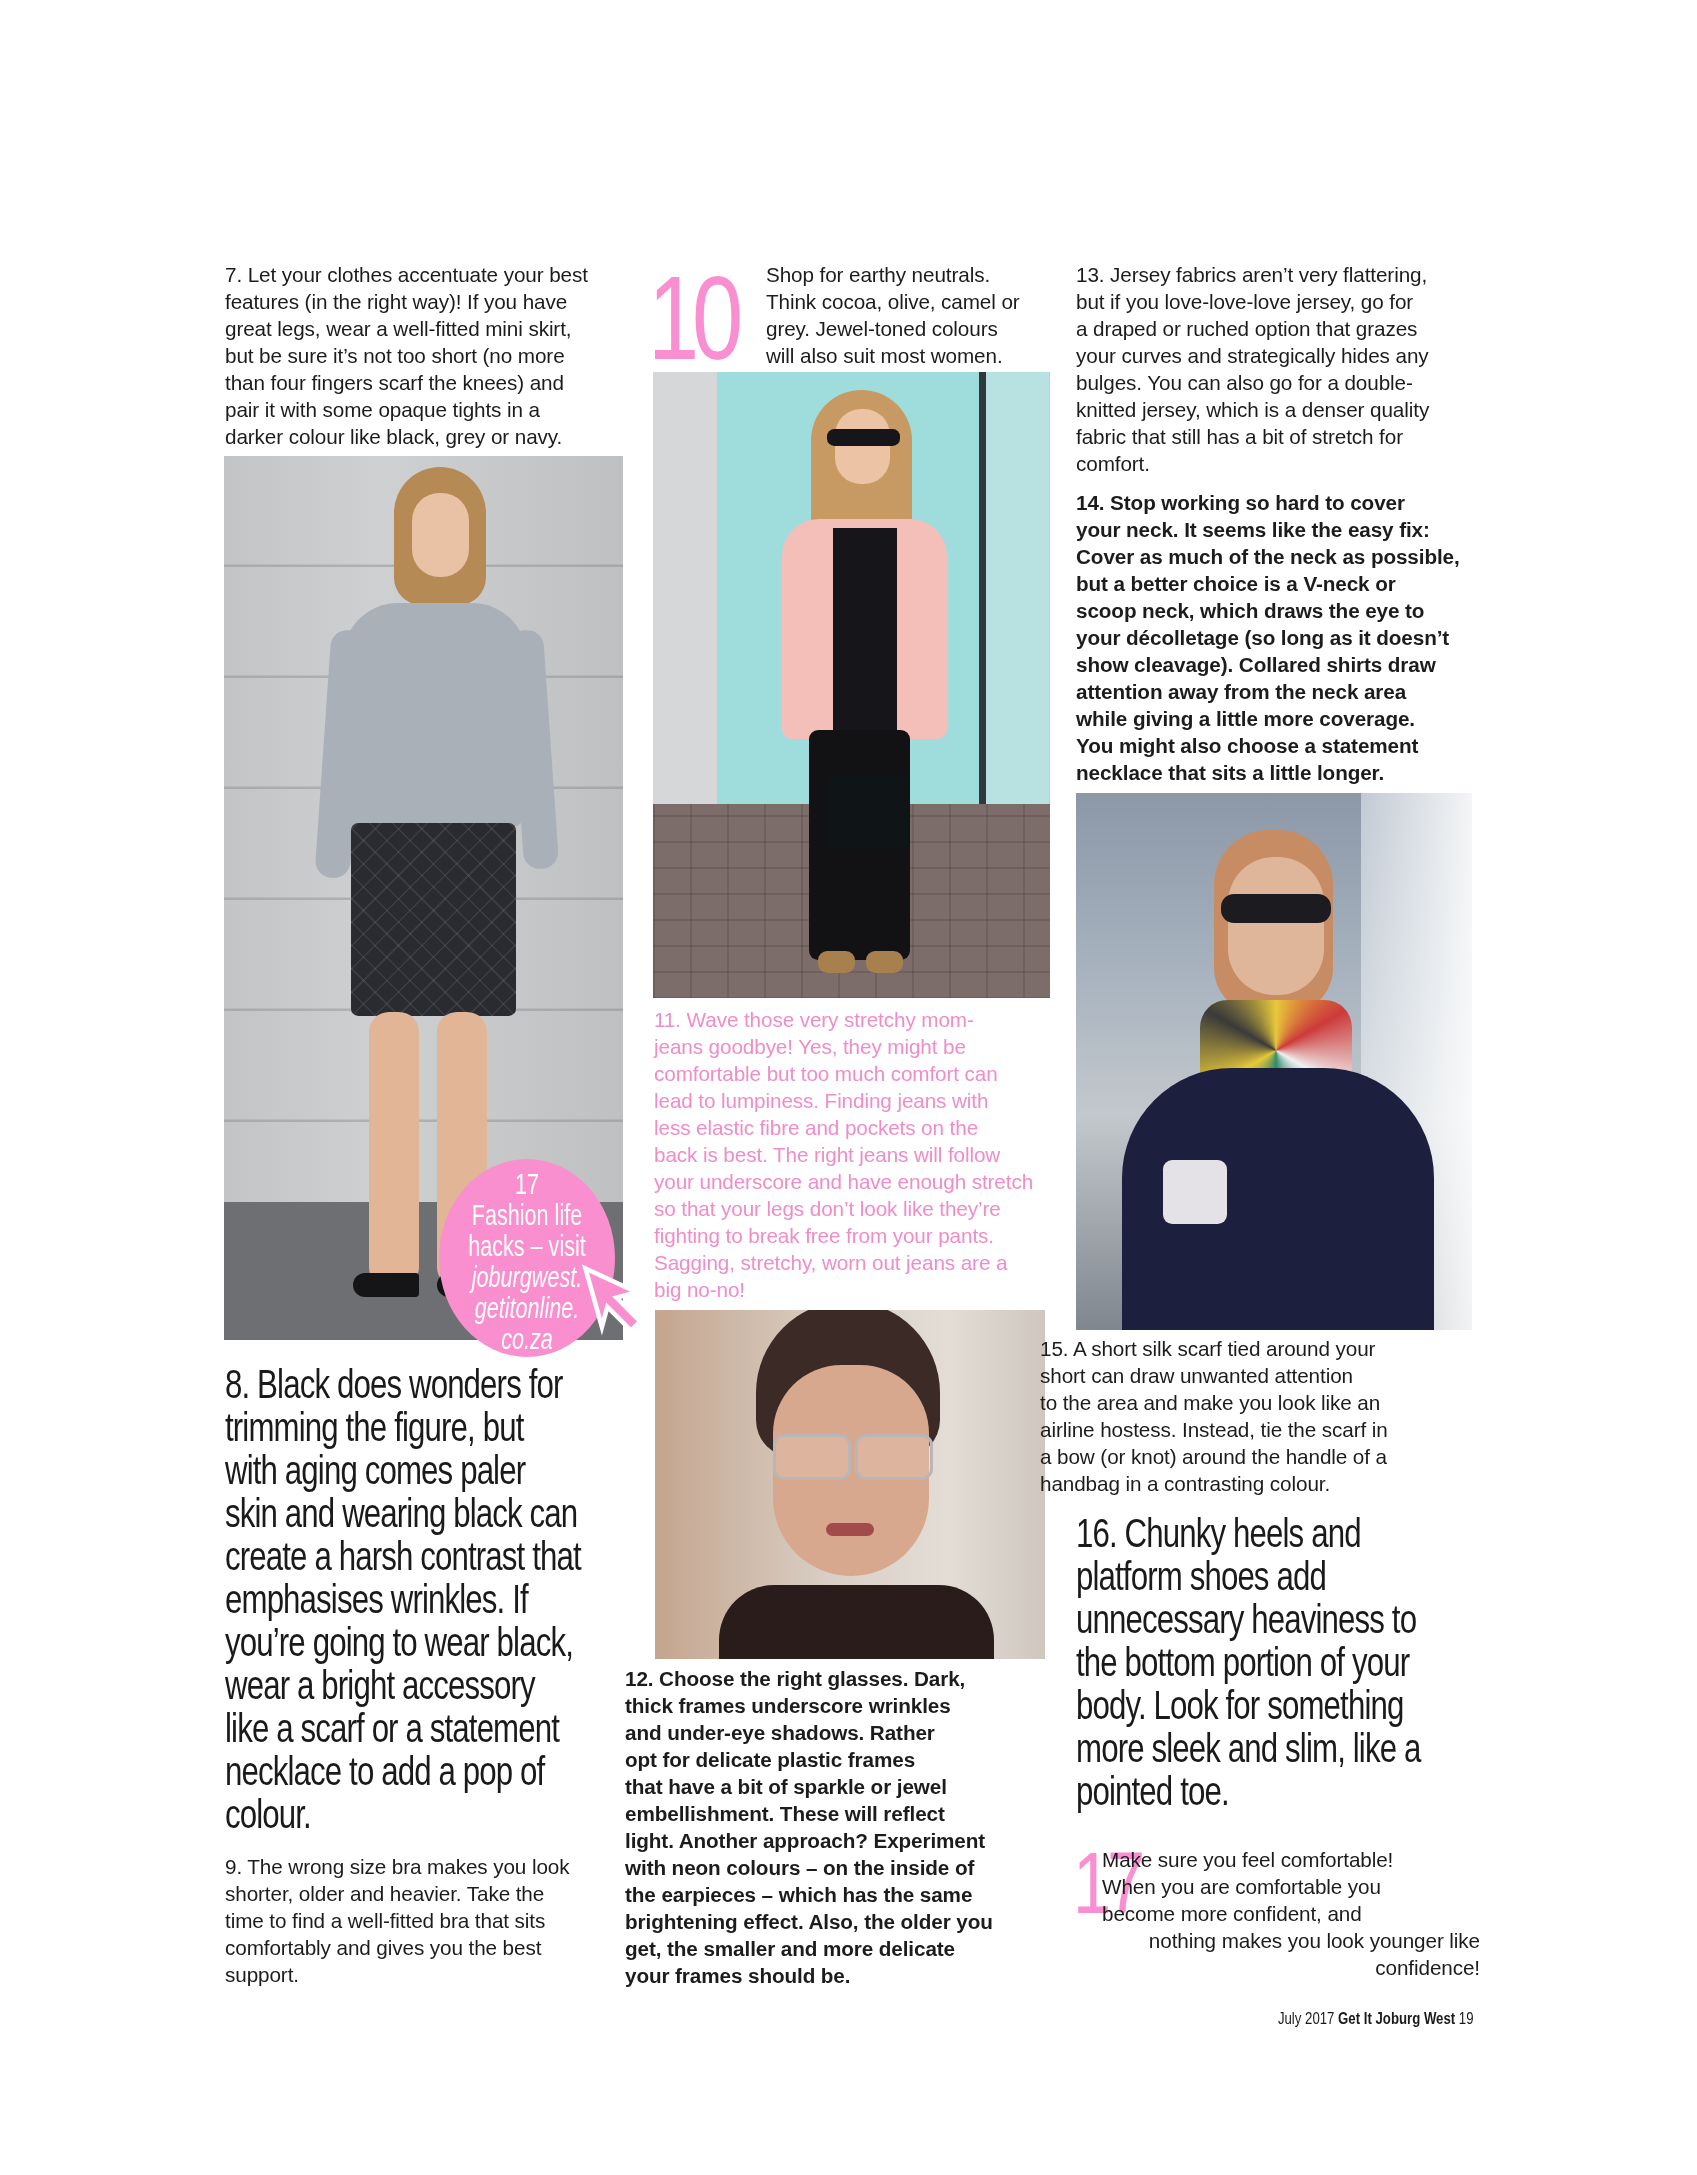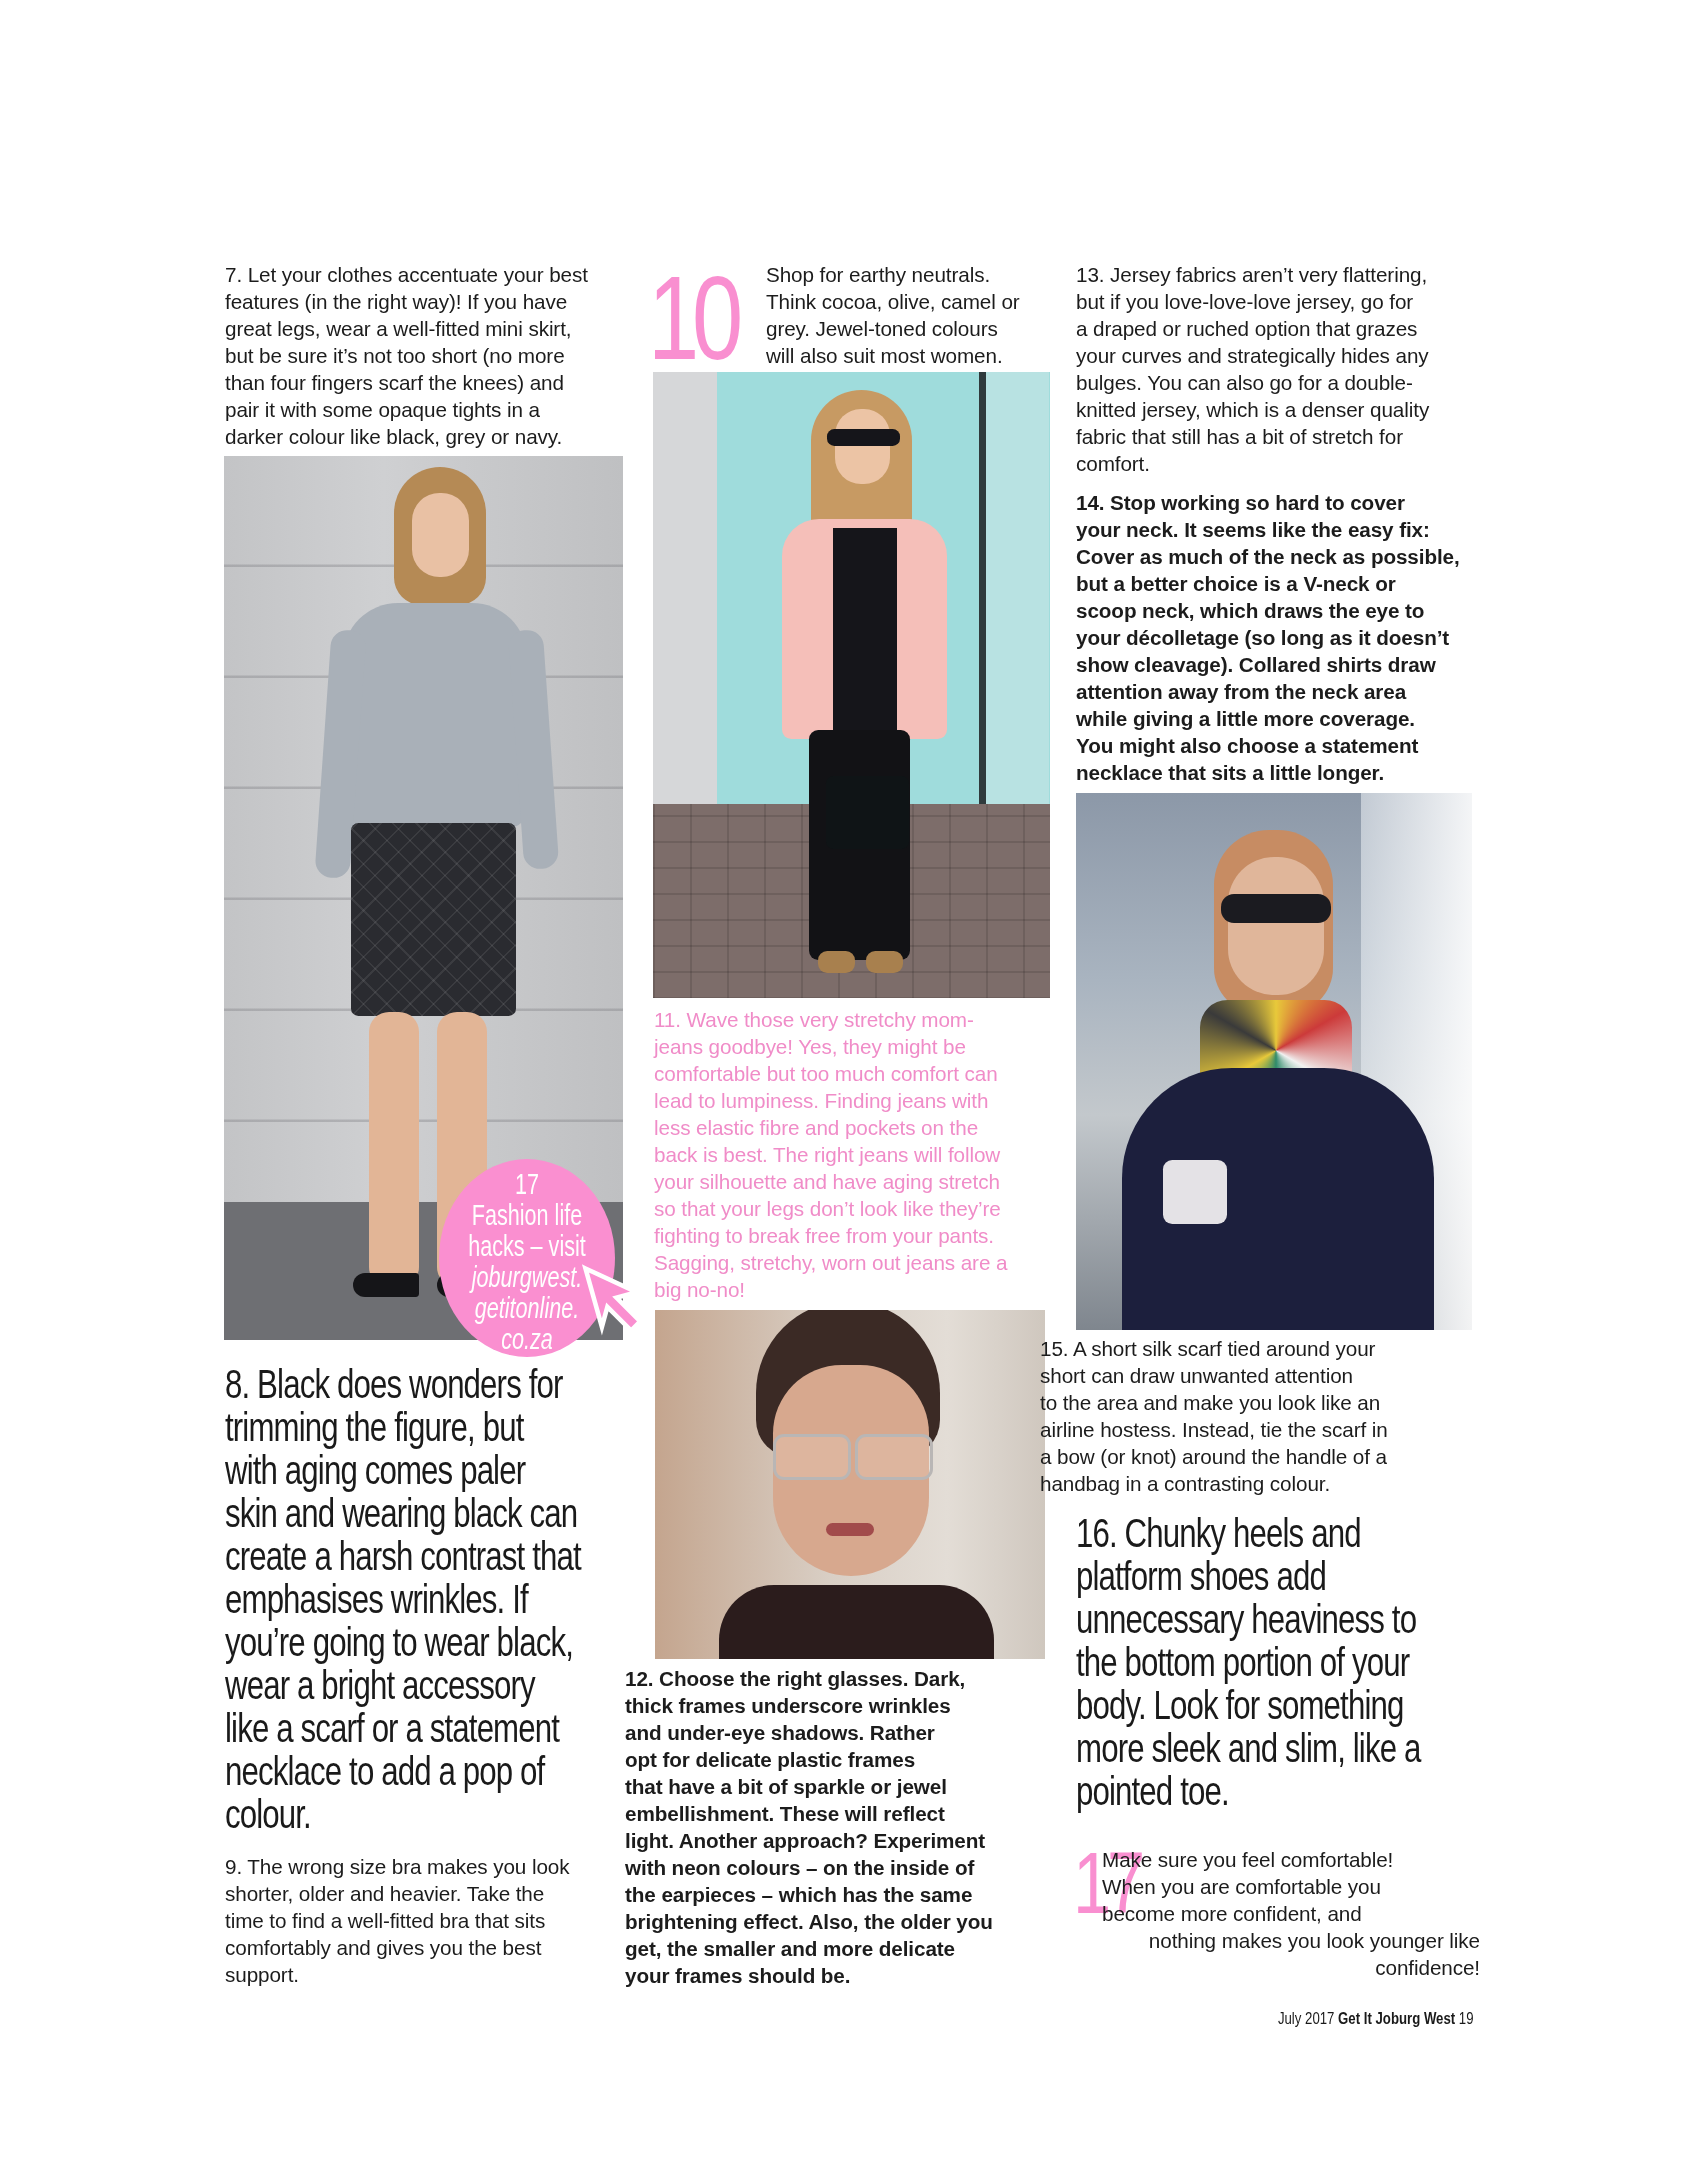--- a/index.html
+++ b/index.html
@@ -121,21 +121,21 @@
   <div style="position:absolute; left:213px; top:579px; width:37px; height:22px; border-radius:9.2px; background:#a8804e;"></div>
 </div>
 
 <div class="abs body-text pink-text" style="left:654px; top:1006px; width:404px;">
   <div>11. Wave those very stretchy mom-</div>
   <div>jeans goodbye! Yes, they might be</div>
   <div>comfortable but too much comfort can</div>
   <div>lead to lumpiness. Finding jeans with</div>
   <div>less elastic fibre and pockets on the</div>
   <div>back is best. The right jeans will follow</div>
-  <div>your silhouette and have aging stretch</div>
+  <div>your underscore and have enough stretch</div>
   <div>so that your legs don’t look like they’re</div>
   <div>fighting to break free from your pants.</div>
   <div>Sagging, stretchy, worn out jeans are a</div>
   <div>big no-no!</div>
 </div>
 
 <div class="photo" style="left:655px; top:1310px; width:390px; height:349px;
             background: linear-gradient(90deg, #c4a58e 0%, #d9cfc5 45%, #e3ddd6 75%, #cfc7be 100%);" title="Woman wearing clear delicate glasses">
   <div style="position:absolute; left:101px; top:-9.2px; width:184px; height:156px; border-radius:92px 92px 37px 37px; background:#3b2a25;"></div>
   <div style="position:absolute; left:118px; top:55px; width:156px; height:211px; border-radius:73px 73px 83px 83px; background:#d7a88e;"></div>

